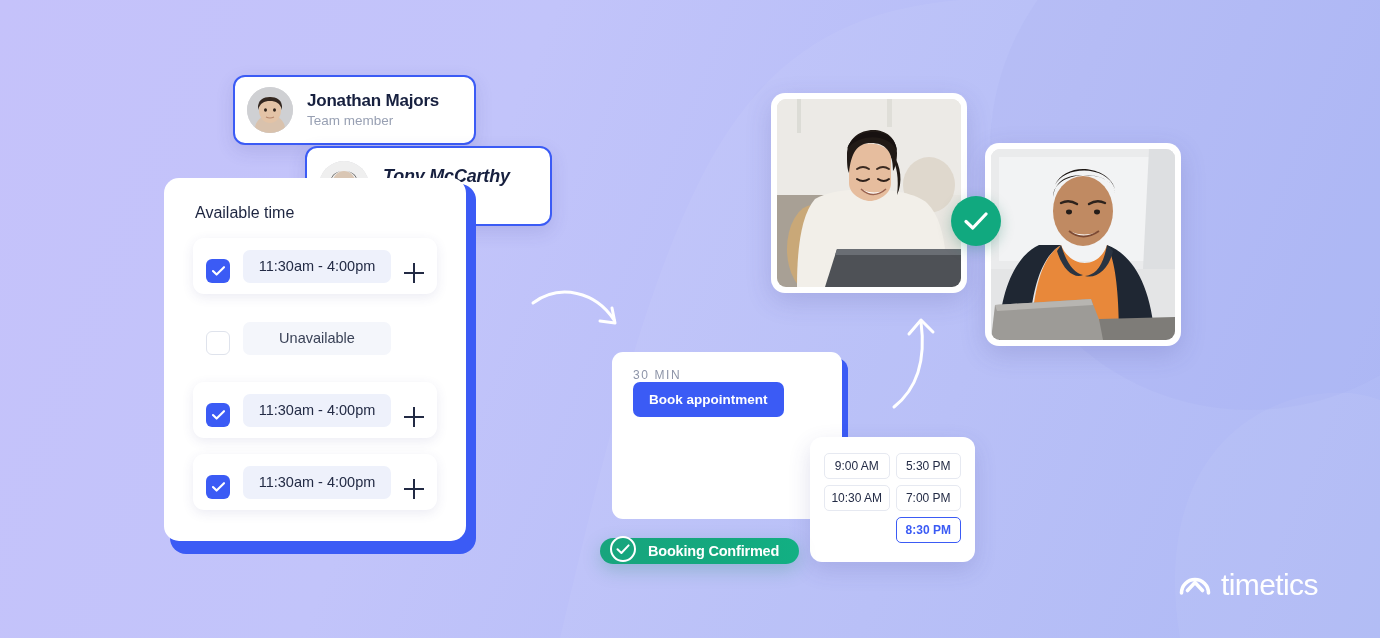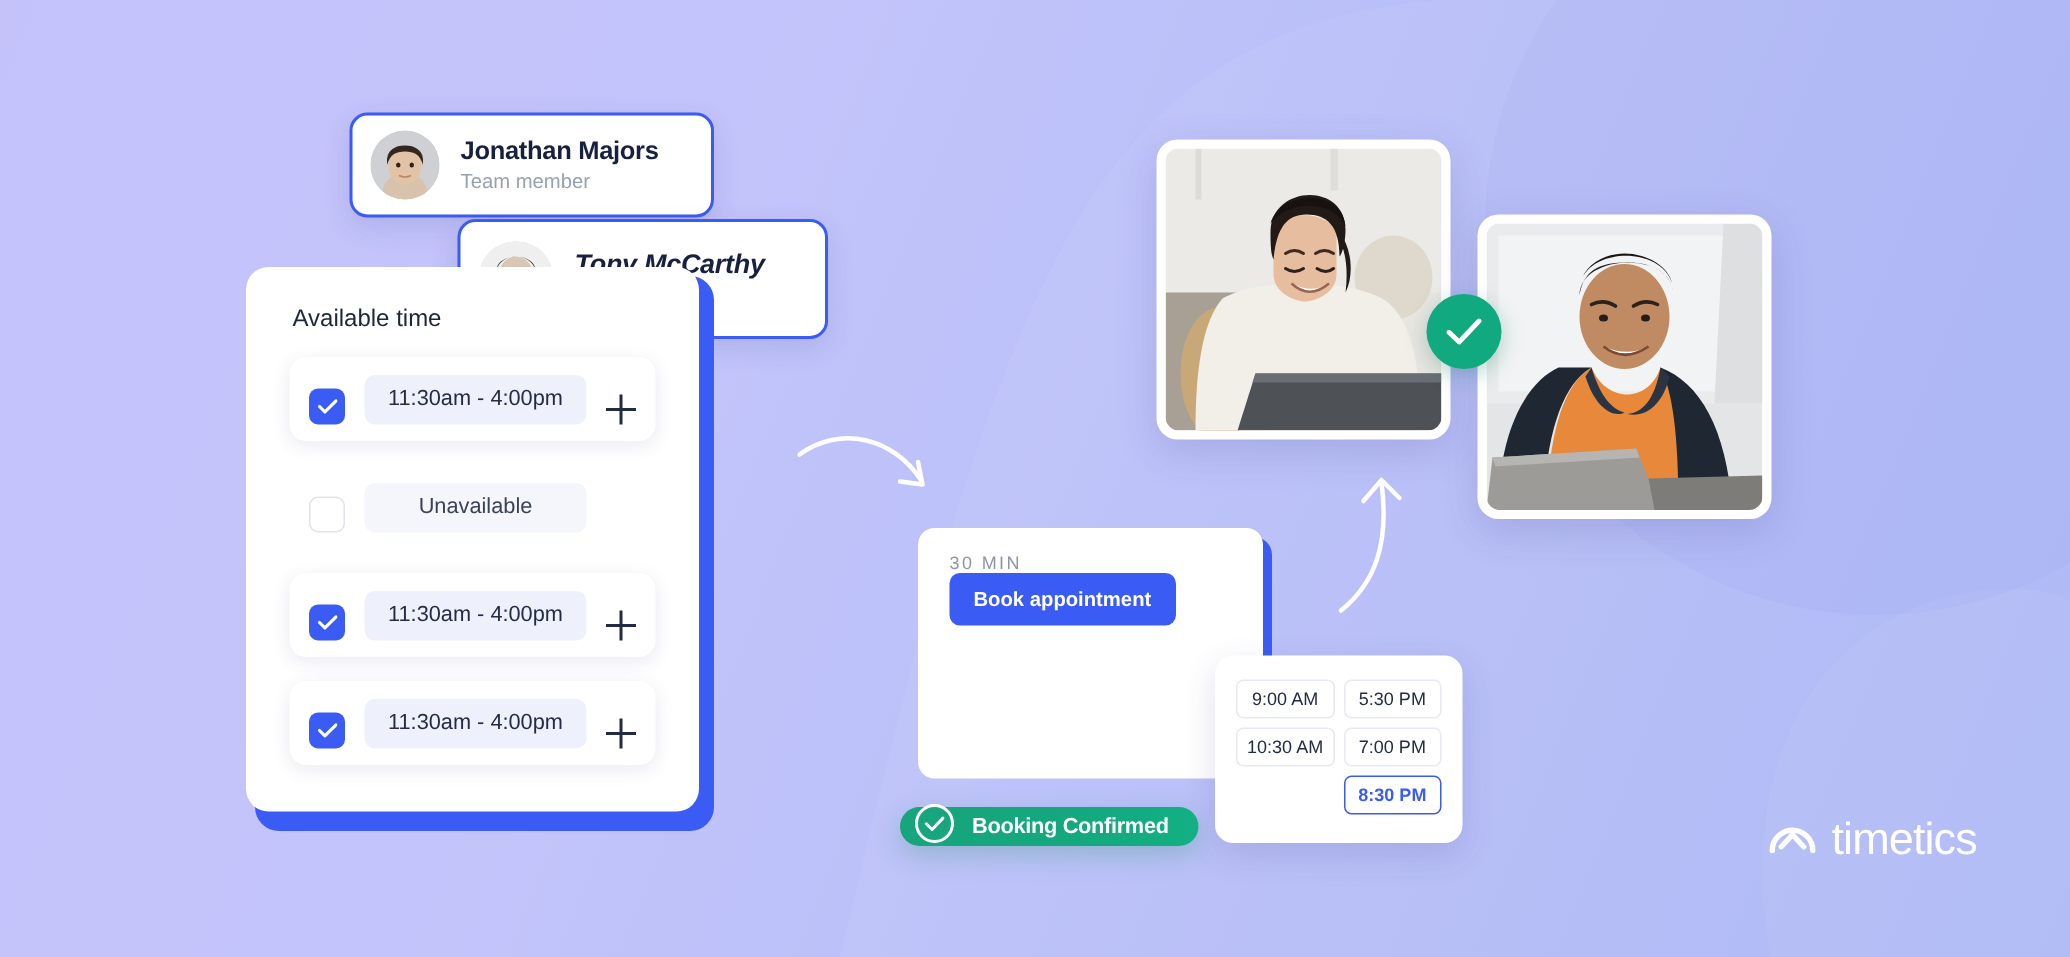--- a/index.html
+++ b/index.html
@@ -260,21 +260,21 @@
   }
 
   
   .arrow { position: absolute; pointer-events: none; }
   #arrow-right { left: 530px; top: 286px; }
   #arrow-up    { left: 888px; top: 312px; }
 
   
   #brand-logo {
     position: absolute;
-    left: 1178px; top: 540px;
+    left: 1178px; top: 566px;
     display: flex;
     align-items: center;
     gap: 9px;
   }
   .brand-name {
     color: #ffffff;
     font-size: 30px;
     letter-spacing: -.6px;
     line-height: 1;
   }

